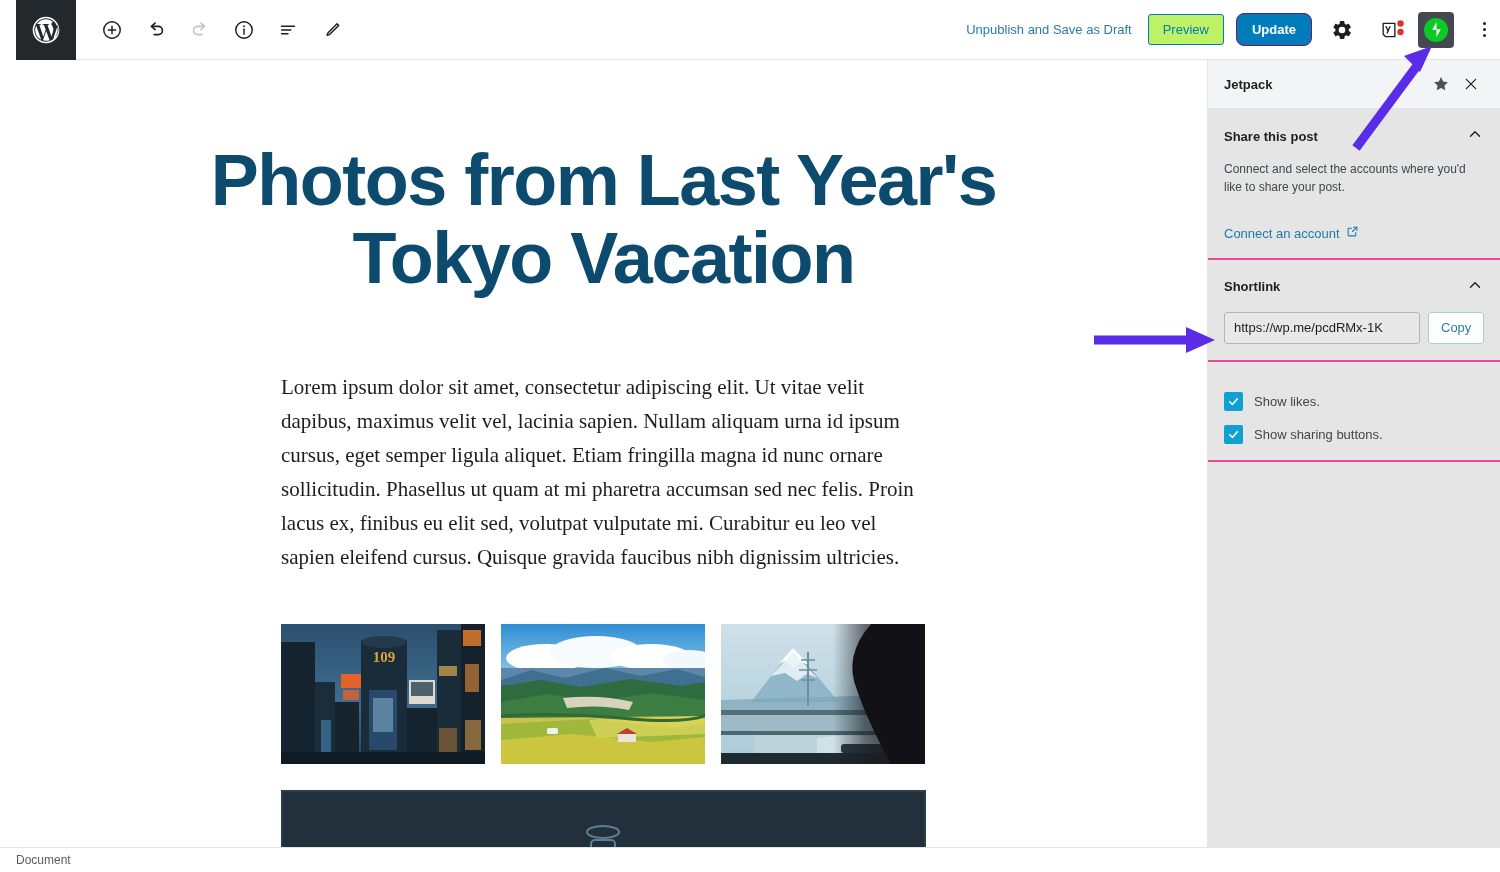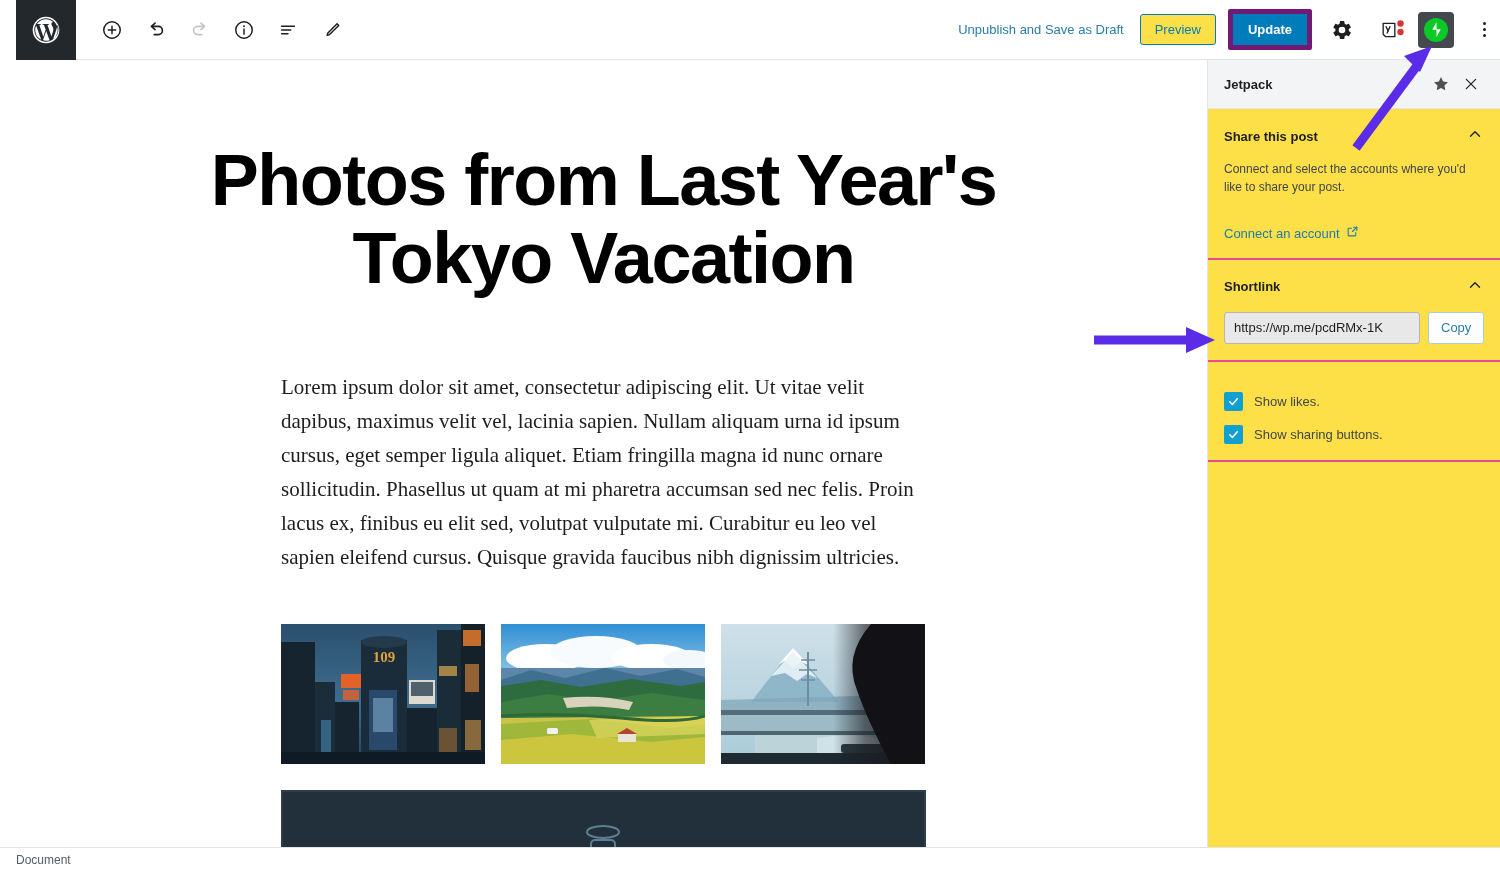--- a/index.html
+++ b/index.html
@@ -32,26 +32,26 @@
   .tb-btn.disabled { color: #c3c4c7; cursor: default; }
   .tb-spacer { flex: 1 1 auto; }
   .tb-right { display: flex; align-items: center; padding-right: 14px; gap: 12px; }
 
   .link-btn {
     background: none; border: none; font-size: 13px; color: #2b7ca8;
     cursor: pointer; padding: 6px 4px; font-family: inherit; white-space: nowrap;
   }
   .btn-preview {
     font-size: 13px; padding: 7px 14px; border-radius: 3px;
-    border: 1px solid #007cba; color: #007cba; background: #fde047;
+    border: 1px solid #007cba; color: #007cba; background: #bef264;
     cursor: pointer; font-family: inherit;
   }
   .btn-update {
-    font-size: 13px; font-weight: 600; padding: 8px 15px; border-radius: 2px;
-    border: 5px solid #701a75; color: #fff; background: #007cba;
+    font-size: 13px; font-weight: 600; padding: 8px 15px; border-radius: 8px;
+    border: 1px solid #701a75; color: #fff; background: #007cba;
     cursor: pointer; font-family: inherit;
   }
   .icon-sq {
     width: 36px; height: 36px; display: flex; align-items: center;
     justify-content: center; cursor: pointer; border-radius: 3px;
     border: none; background: transparent;
   }
   .yoast-wrap { position: relative; width: 34px; height: 28px;
     display:flex; align-items:center; justify-content:center; cursor:pointer;}
   .yoast-dots { position:absolute; right: 2px; top: 4px; }
@@ -68,21 +68,21 @@
   .kebab i { width:3px; height:3px; border-radius:50%; background:#1e1e1e; display:block; }
 
   
   .canvas {
     position: absolute; top: 60px; left: 0; width: 1207px; height: 787px;
     background: #ffffff; overflow: hidden;
   }
   .post-title {
     margin: 82px auto 0; width: 940px; text-align: center;
     font-size: 72px; line-height: 1.08; font-weight: 700;
-    letter-spacing: -1.5px; color: #000000;
+    letter-spacing: -1.5px; color: #0c4a6e;
     font-family: "Liberation Sans", sans-serif;
   }
   .post-body {
     margin: 72px auto 0; width: 645px;
     font-family: "Liberation Serif", serif;
     font-size: 21px; line-height: 1.62; color: #1e1e1e;
   }
   .gallery {
     margin: 50px auto 0; width: 645px;
     display: flex; gap: 16px;
@@ -90,21 +90,21 @@
   .gal-item { width: 204px; height: 140px; overflow: hidden; position: relative; }
   .gal-item svg { display: block; width: 100%; height: 100%; }
   .wide-block {
     margin: 26px auto 0; width: 645px; height: 60px;
     background: #20303a; position: relative; overflow: hidden;
   }
 
   
   .sidebar {
     position: absolute; top: 60px; right: 0; width: 293px; height: 787px;
-    background: #fde047; border-left: 1px solid #e2e4e7;
+    background: #e5e5e5; border-left: 1px solid #e2e4e7;
   }
   .sb-header {
     height: 49px; background: #f3f4f5; border-bottom: 1px solid #e2e4e7;
     display: flex; align-items: center; padding: 0 14px 0 16px;
   }
   .sb-title { font-size: 13px; font-weight: 600; color: #1e1e1e; flex: 1; }
   .sb-hicon { width: 30px; height: 30px; display:flex; align-items:center;
     justify-content:center; cursor:pointer; color:#555d66; }
 
   .sb-section { border-bottom: 2px solid #ec4899; padding: 16px; }

